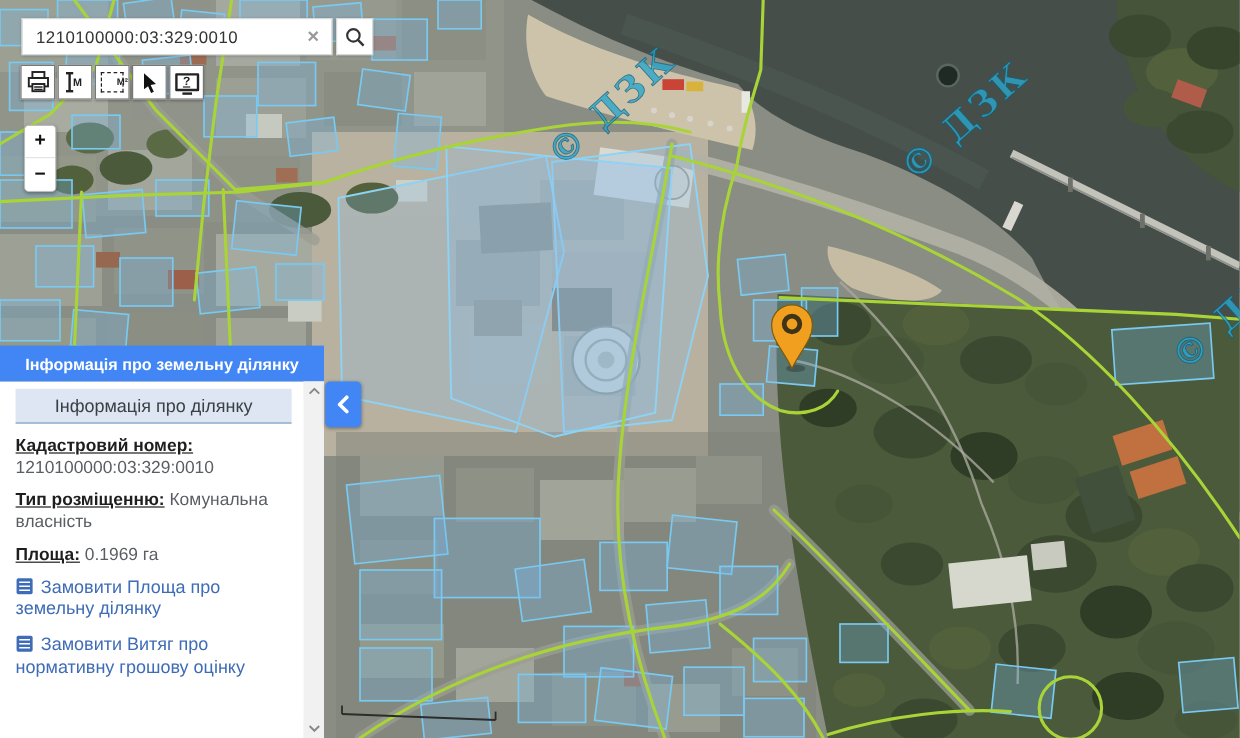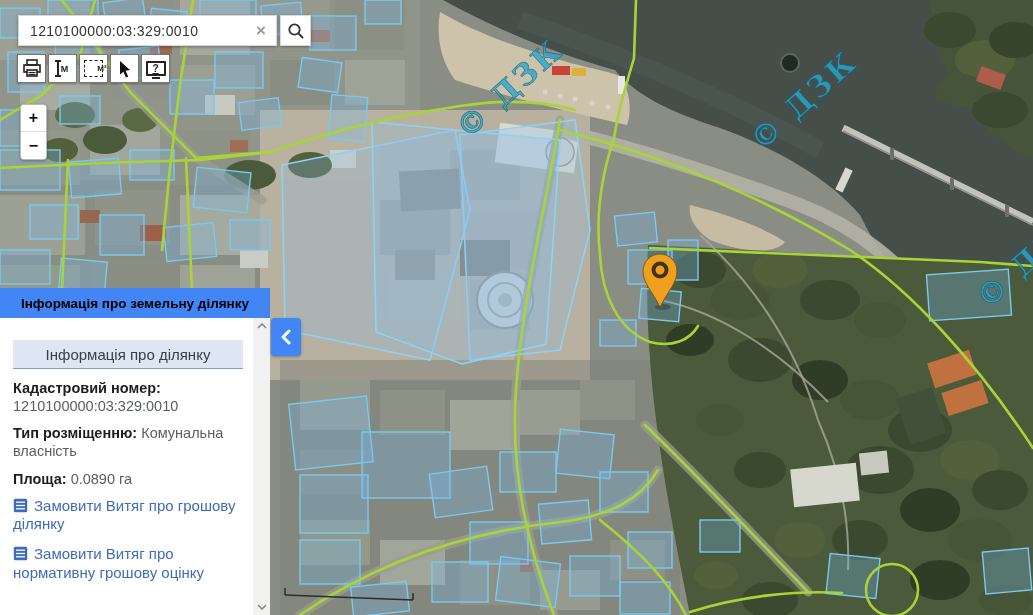--- a/index.html
+++ b/index.html
@@ -50,33 +50,33 @@
 
   
   .zoomctl { position:absolute; left:20px; top:104px; width:27px; background:#fff;
     border:1px solid #bbb; border-radius:4px; box-shadow:0 1px 3px rgba(0,0,0,.3); overflow:hidden; }
   .zoomctl button { display:block; width:100%; height:27px; border:0; background:#fff; color:#111;
     font-size:16px; font-weight:bold; cursor:pointer; line-height:1; }
   .zoomctl button:first-child { border-bottom:1px solid #ddd; }
 
   
   .panel-title { position:absolute; left:0; top:288px; width:270px; height:30px; background:#4285f4;
-    color:#000000; font-size:13.5px; font-weight:bold; display:flex; align-items:center;
+    color:#ffffff; font-size:13.5px; font-weight:bold; display:flex; align-items:center;
     justify-content:center; }
   .panel { position:absolute; left:0; top:318px; width:270px; height:297px; background:#fff; }
   .panel-scroll { position:absolute; right:0; top:0; width:17px; height:100%; background:#f1f1f1; }
   .scroll-arrow { position:absolute; left:0; width:17px; height:16px; display:flex;
     align-items:center; justify-content:center; cursor:pointer; background:#f1f1f1; }
   .scroll-arrow.up { top:0; } .scroll-arrow.down { bottom:0; }
   .panel-content { position:absolute; left:0; top:0; right:17px; bottom:0; padding:6px 10px 0 13px; }
-  .tab { margin:16px 0 10px 0; height:29px; background:#dde6f2; border-bottom:1px solid #7f9fc6;
+  .tab { margin:0 0 10px 0; height:29px; background:#dde6f2; border-bottom:1px solid #7f9fc6;
     display:flex; align-items:center; justify-content:center; font-size:15px; color:#3a3f44;
     cursor:pointer; }
   .field { font-size:14.5px; line-height:1.25; margin-bottom:9px; color:#5a5e63; }
-  .field b { color:#1e1e1e; }
+  .field b { color:#1e1e1e;text-decoration:underline; }
   .links a { display:block; font-size:15px; line-height:1.25; color:#3f6cb7; text-decoration:none;
     margin-bottom:11px; cursor:pointer; }
   .links .li-ic { display:inline-block; vertical-align:-2px; margin-right:6px; }
 
   
   .collapse-btn { position:absolute; left:271px; top:318px; width:30px; height:38px; background:#4285f4;
     border:0; border-radius:4px; display:flex; align-items:center; justify-content:center;
     cursor:pointer; box-shadow:0 1px 3px rgba(0,0,0,.3); }
 </style>
 </head>
@@ -394,31 +394,31 @@
       <p class="field">
         <b>Кадастровий номер:</b><br>
         <span>1210100000:03:329:0010</span>
       </p>
       <p class="field">
         <b>Тип розміщенню:</b>
         <span>Комунальна власність</span>
       </p>
       <p class="field">
         <b>Площа:</b>
-        <span>0.0890 га</span>
+        <span>0.1969 га</span>
       </p>
 
       <div class="links">
         <a>
           <svg class="li-ic" width="15" height="15" viewBox="0 0 15 15">
             <rect x="0.8" y="0.8" width="13.4" height="13.4" rx="1.5" fill="#3f6cb7"></rect>
             <line x1="3" y1="4.2" x2="12" y2="4.2" stroke="#fff" stroke-width="1.3"></line>
             <line x1="3" y1="7.5" x2="12" y2="7.5" stroke="#fff" stroke-width="1.3"></line>
             <line x1="3" y1="10.8" x2="12" y2="10.8" stroke="#fff" stroke-width="1.3"></line>
-          </svg><span>Замовити Витяг про грошову ділянку</span>
+          </svg><span>Замовити Площа про земельну ділянку</span>
         </a>
         <a>
           <svg class="li-ic" width="15" height="15" viewBox="0 0 15 15">
             <rect x="0.8" y="0.8" width="13.4" height="13.4" rx="1.5" fill="#3f6cb7"></rect>
             <line x1="3" y1="4.2" x2="12" y2="4.2" stroke="#fff" stroke-width="1.3"></line>
             <line x1="3" y1="7.5" x2="12" y2="7.5" stroke="#fff" stroke-width="1.3"></line>
             <line x1="3" y1="10.8" x2="12" y2="10.8" stroke="#fff" stroke-width="1.3"></line>
           </svg><span>Замовити Витяг про нормативну грошову оцінку</span>
         </a>
 

